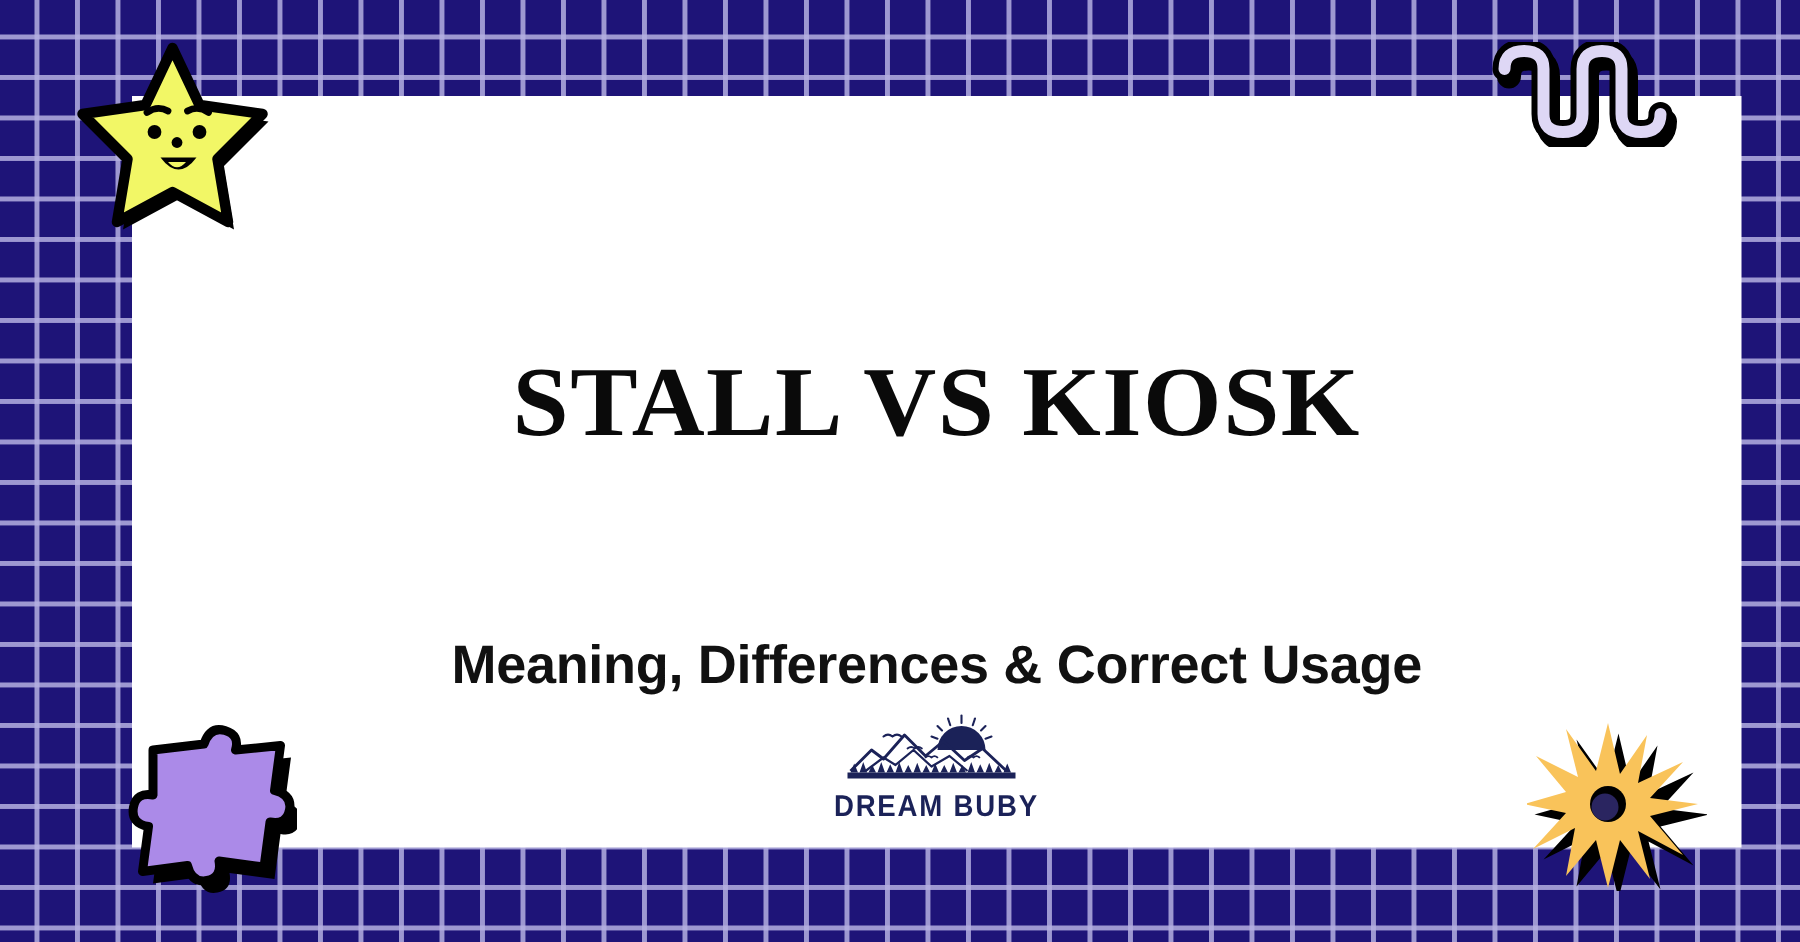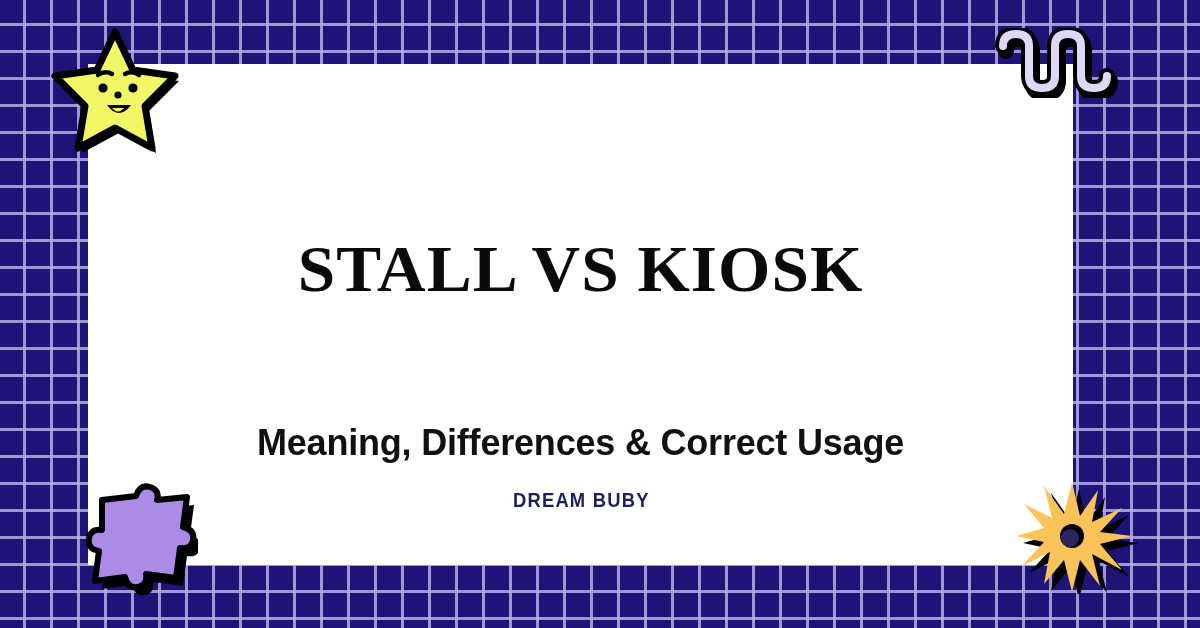--- a/index.html
+++ b/index.html
@@ -24,21 +24,21 @@
     background-size: 27px 27px;
     background-position: -4px -4px;
     overflow: hidden;
   }
 
   
   #card {
     position: absolute;
     left: 88px;
     top: 64px;
-    width: 985px;
+    width: 1073px;
     height: 501px;
     background: #ffffff;
     z-index: 5;
   }
 
   #card-inner {
     position: absolute;
     left: 0;
     top: 0;
     right: 0;
@@ -78,21 +78,21 @@
   }
 
   
   #logo {
     position: absolute;
     left: 50%;
     transform: translateX(-50%);
     top: 410px;
     width: 150px;
     display: flex;
-    flex-direction: row;
+    flex-direction: column;
     align-items: center;
   }
   #logo-mark { display: block; }
   #logo-word {
     margin-top: 1px;
     font-family: "Liberation Sans", sans-serif;
     font-weight: 700;
     font-size: 20px;
     letter-spacing: 1.3px;
     color: #1b2258;

